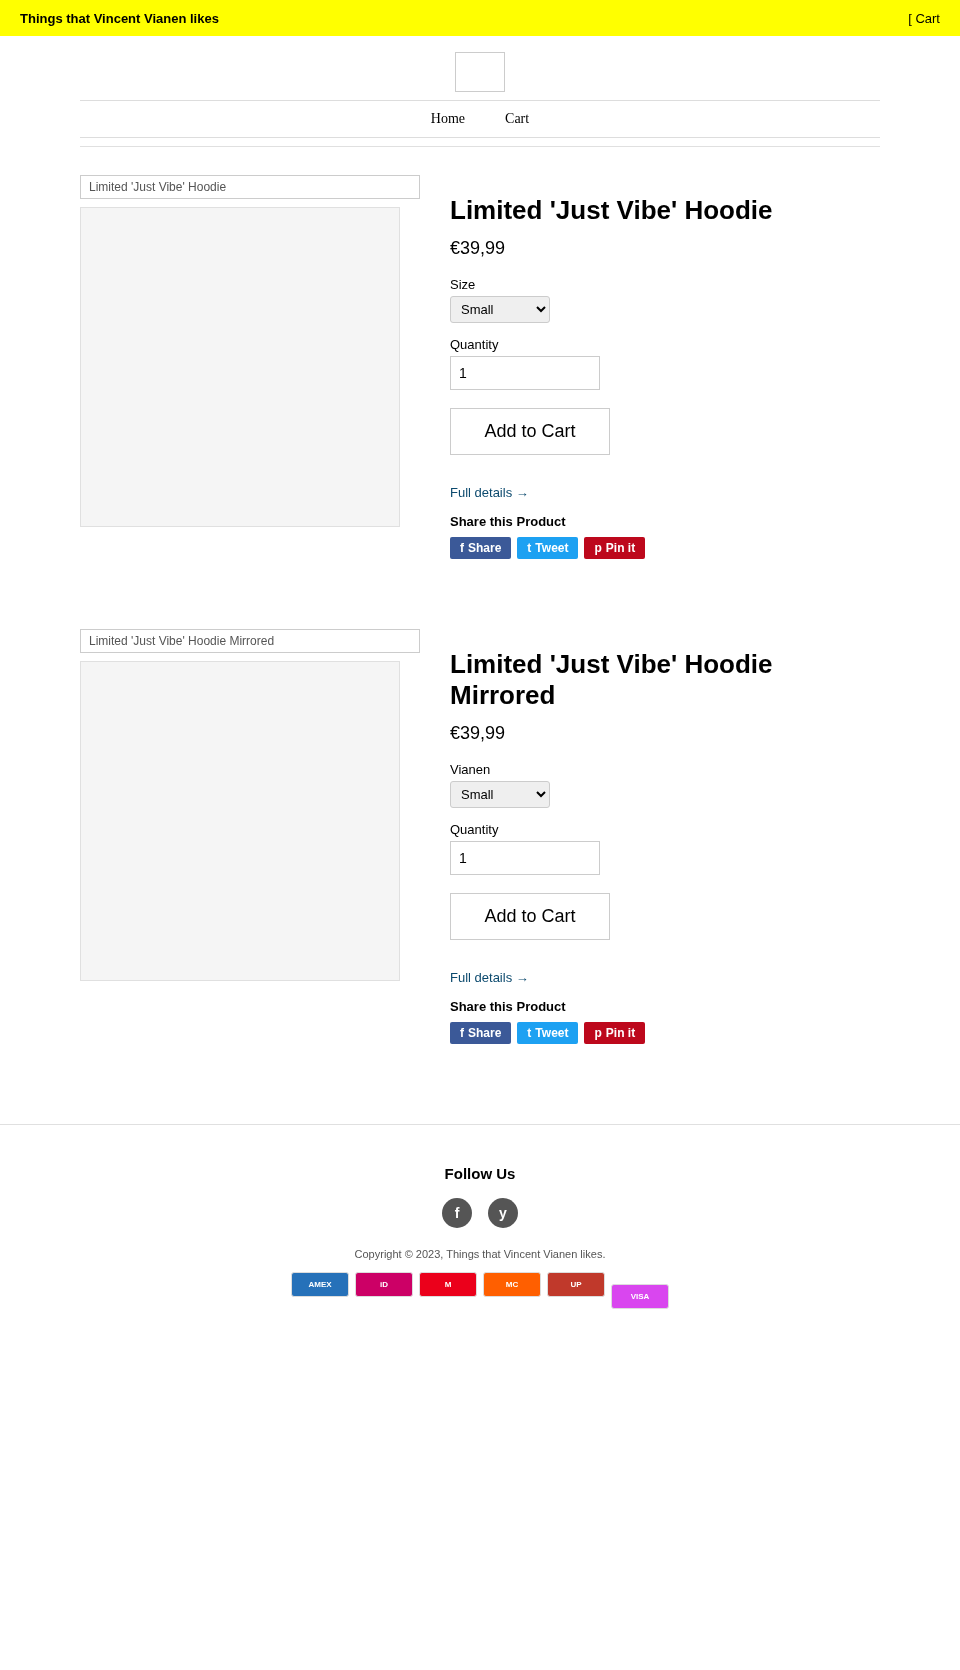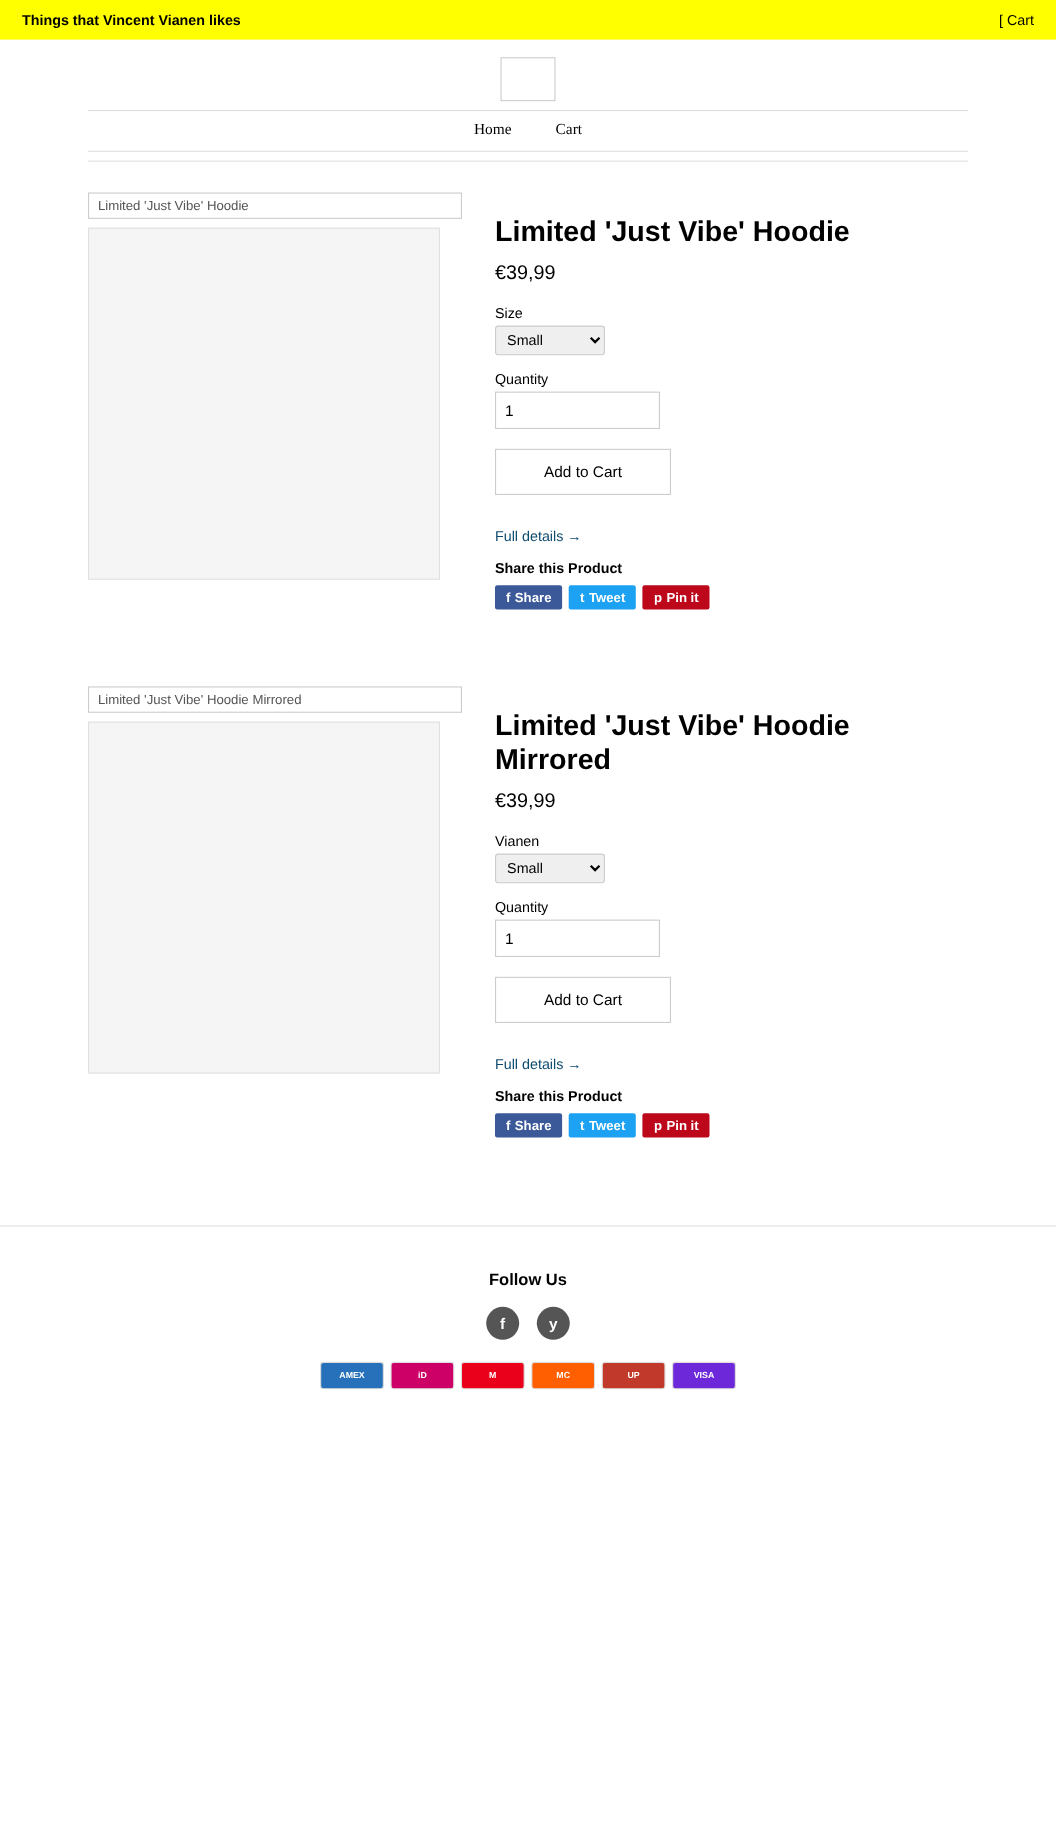--- a/index.html
+++ b/index.html
@@ -118,21 +118,21 @@
       font-size: 14px;
       border: 1px solid #ccc;
       margin-bottom: 18px;
     }
     .add-to-cart-btn {
       display: block;
       width: 160px;
       padding: 12px 0;
       background: #fff;
       border: 1px solid #ccc;
-      font-size: 14px;
+      font-size: 18px;
       cursor: pointer;
       text-align: center;
       margin-bottom: 30px;
     }
 
     .full-details-link {
       font-size: 13px;
       color: #0c4a6e;
       text-decoration: none;
       display: block;
@@ -186,21 +186,21 @@
       border: 1px solid #ddd;
       border-radius: 3px;
       display: flex; align-items: center; justify-content: center;
       font-size: 8px; font-weight: bold; color: #555;
     }
     .payment-icon.amex { background: #2671b9; color: #fff; }
     .payment-icon.ideal { background: #cc0066; color: #fff; }
     .payment-icon.maestro { background: #eb001b; color: #fff; }
     .payment-icon.mastercard { background: #ff5f00; color: #fff; }
     .payment-icon.unionpay { background: #c0392b; color: #fff; }
-    .payment-icon.visa { background: #6d28d9; color: #fff; }
+    .payment-icon.visa { background: #d946ef; color: #fff; margin-top: 12px; }
   </style>
 </head>
 <body>
 
 <div class="top-bar">
   <span class="top-bar-title">Things that Vincent Vianen likes</span>
   <span class="top-bar-cart">[ Cart</span>
 </div>
 
 <div class="logo-area">
@@ -291,20 +291,21 @@
 <footer class="footer">
   <div class="follow-us">Follow Us</div>
   <div class="social-icons">
     <div class="social-icon">
       <span>f</span>
     </div>
     <div class="social-icon">
       <span>y</span>
     </div>
   </div>
+  <div class="copyright">Copyright © 2023, Things that Vincent Vianen likes.</div>
   <div class="payment-icons">
     <div class="payment-icon amex">AMEX</div>
     <div class="payment-icon ideal">iD</div>
     <div class="payment-icon maestro">M</div>
     <div class="payment-icon mastercard">MC</div>
     <div class="payment-icon unionpay">UP</div>
     <div class="payment-icon visa">VISA</div>
   </div>
 </footer>
 

